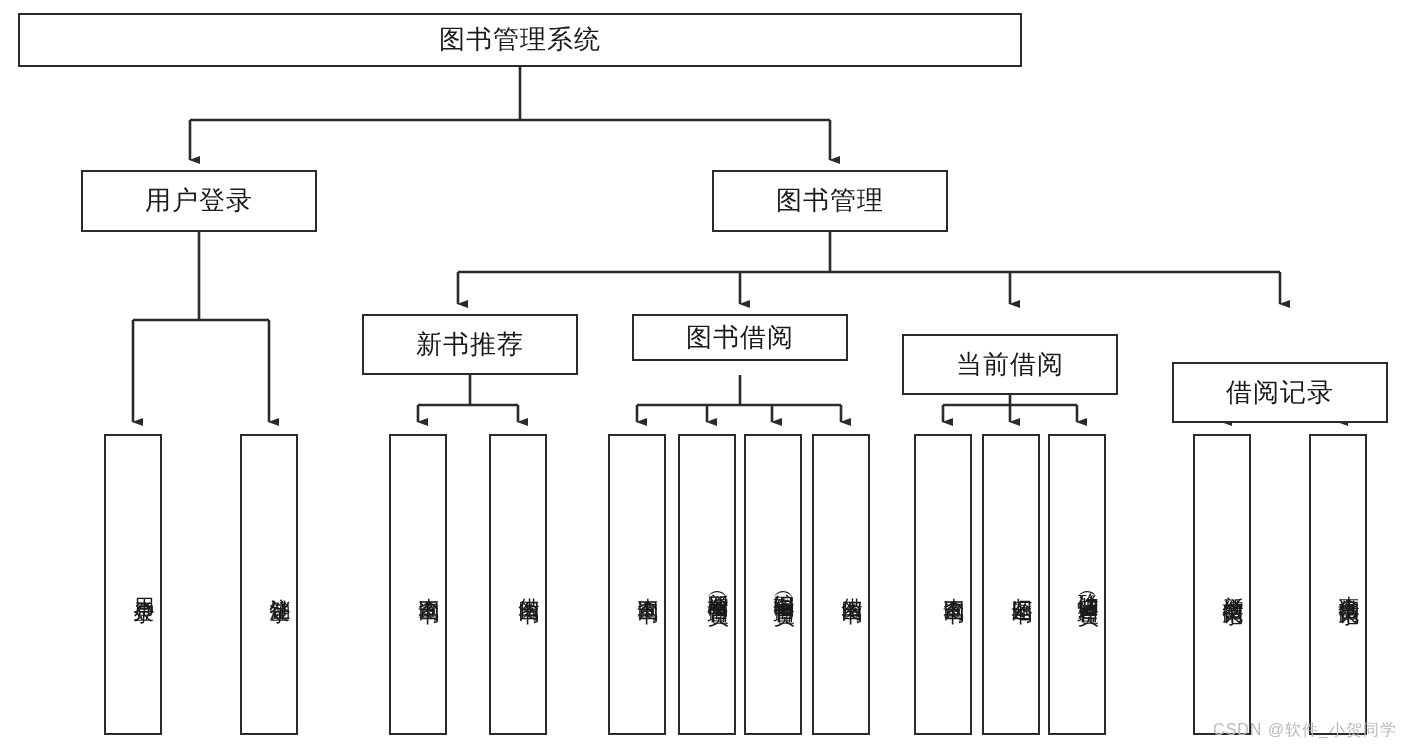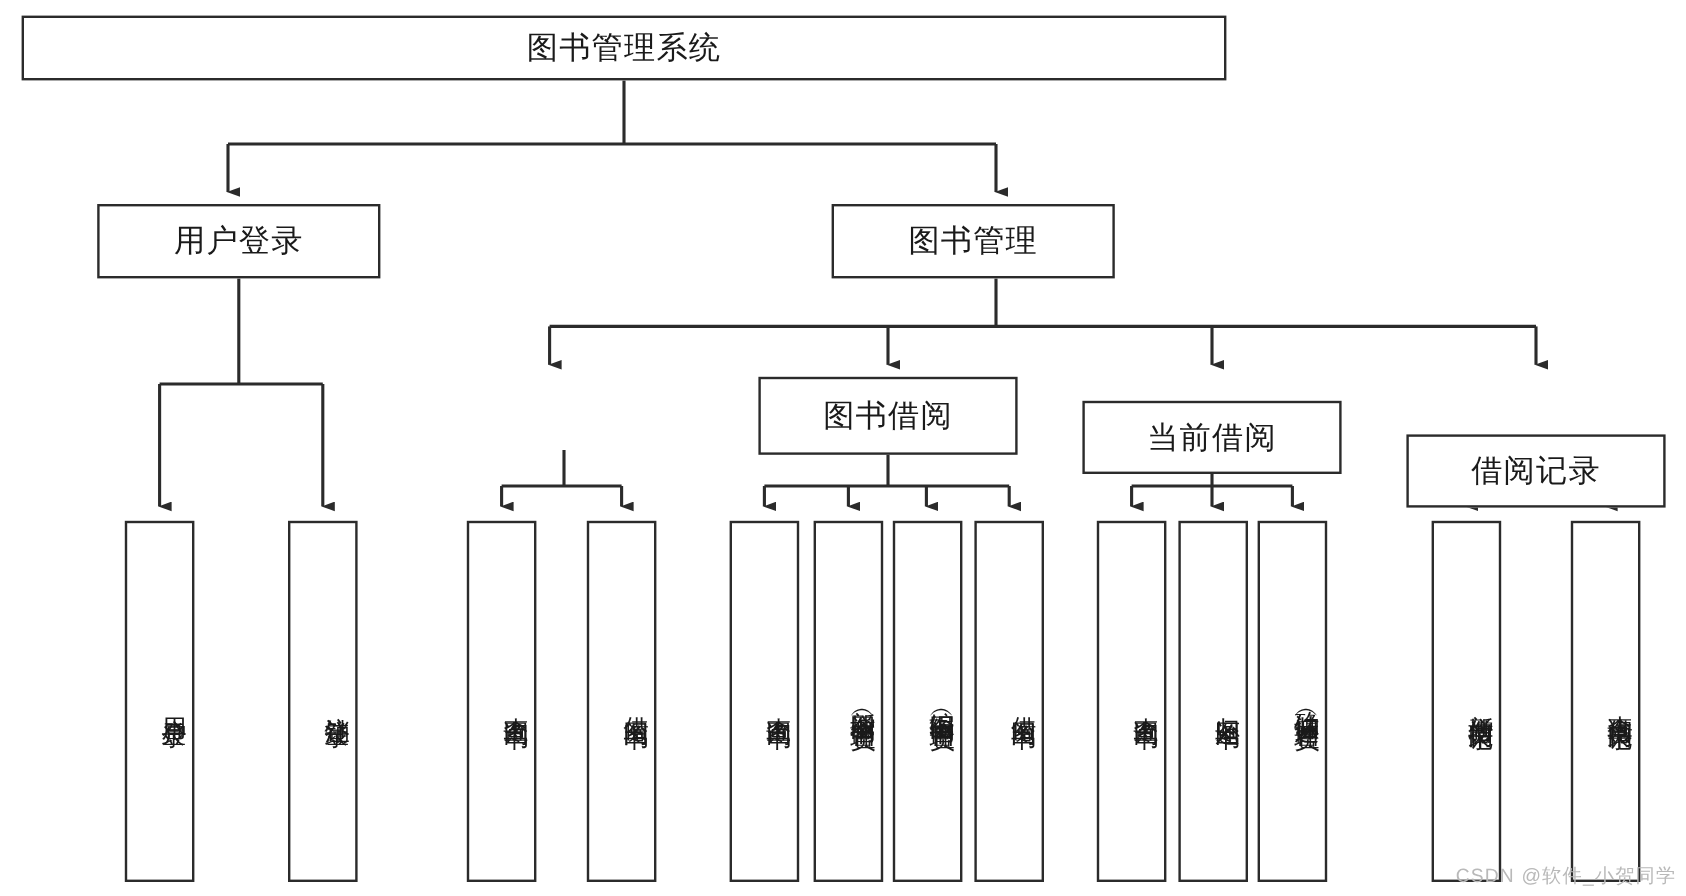--- a/index.html
+++ b/index.html
@@ -123,25 +123,28 @@
     </g>
   </svg>
 
   <div class="node horizontal" style="left:18px; top:13px; width:1004px; height:54px;">
     <span>图书管理系统</span>
   </div>
 
   <div class="node horizontal" style="left:81px; top:170px; width:236px; height:62px;">
     <span>用户登录</span>
   </div>
-  <div class="node horizontal" style="left:693px; top:170px; width:236px; height:62px;">
+  <div class="node horizontal" style="left:712px; top:170px; width:236px; height:62px;">
     <span>图书管理</span>
   </div>
 
-  <div class="node horizontal" style="left:632px; top:314px; width:216px; height:65px;">
+  <div class="node horizontal" style="left:362px; top:314px; width:216px; height:61px;">
+    <span>新书推荐</span>
+  </div>
+  <div class="node horizontal" style="left:632px; top:314px; width:216px; height:47px;">
     <span>图书借阅</span>
   </div>
   <div class="node horizontal" style="left:902px; top:314px; width:216px; height:61px;margin-top:20px;">
     <span>当前借阅</span>
   </div>
   <div class="node horizontal" style="left:1172px; top:314px; width:216px; height:61px;margin-top:48px;">
     <span>借阅记录</span>
   </div>
 
   <div class="node vertical" style="left:104px; top:434px; width:58px; height:301px;">

